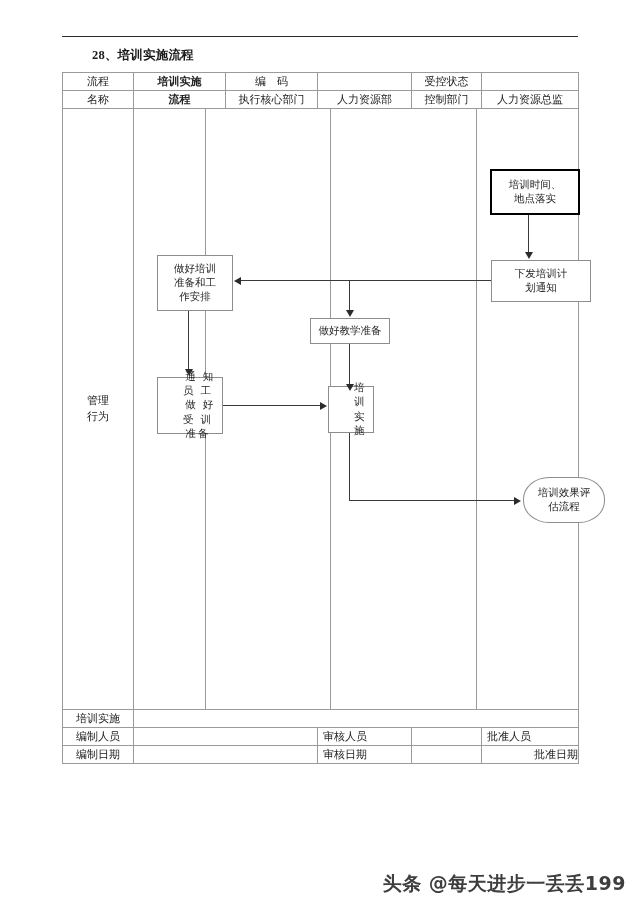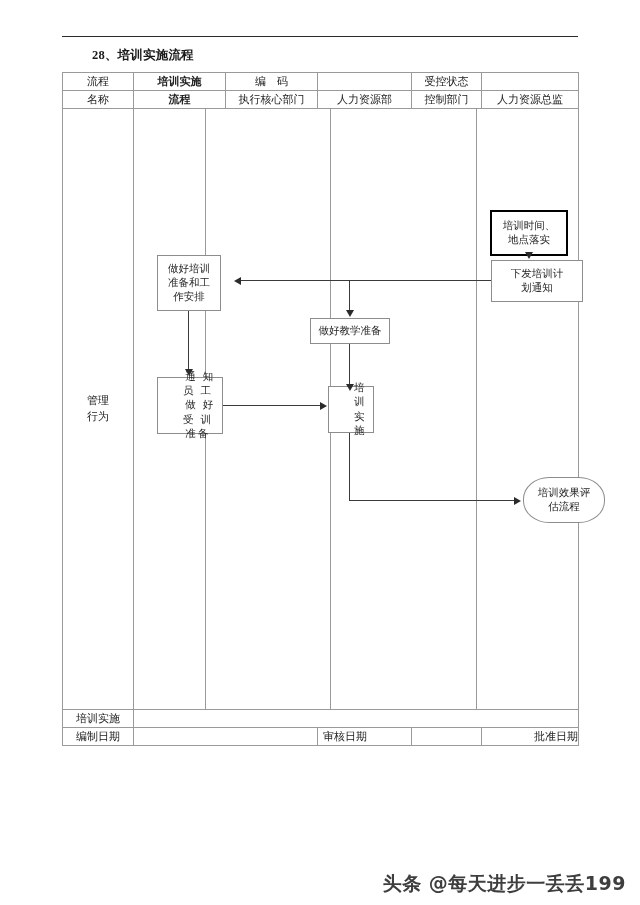--- a/index.html
+++ b/index.html
@@ -208,44 +208,44 @@
           </div>
         </td>
 
         <td class="canvas-cell" colspan="5">
           <div class="flow">
 
             <div class="vline" style="left:71px; top:0; height:600px; background:#9a9a9a; width:1px;"></div>
             <div class="vline" style="left:196px; top:0; height:600px; background:#9a9a9a; width:1px;"></div>
             <div class="vline" style="left:342px; top:0; height:600px; background:#9a9a9a; width:1px;"></div>
 
-            <div class="node start" style="left:356px; top:60px; width:78px; height:46px;margin-top:41px;">
+            <div class="node start" style="left:356px; top:60px; width:90px; height:46px;">
               <div>
                 <span class="txt">培训时间、</span>
                 <span class="txt">地点落实</span>
               </div>
             </div>
 
             <div class="vline" style="left:394px; top:106px; height:39px;"></div>
             <div class="arrow down" style="left:391px; top:143px;"></div>
 
-            <div class="node proc" style="left:357px; top:151px; width:92px; height:42px;">
+            <div class="node proc" style="left:357px; top:151px; width:100px; height:42px;">
               <div>
                 <span class="txt">下发培训计</span>
                 <span class="txt">划通知</span>
               </div>
             </div>
 
             <div class="hline" style="left:105px; top:171px; width:252px;"></div>
             <div class="arrow left" style="left:100px; top:168px;"></div>
 
             <div class="vline" style="left:215px; top:171px; height:32px;"></div>
             <div class="arrow down" style="left:212px; top:201px;"></div>
 
-            <div class="node proc" style="left:23px; top:146px; width:64px; height:56px;">
+            <div class="node proc" style="left:23px; top:146px; width:76px; height:56px;">
               <div>
                 <span class="txt">做好培训</span>
                 <span class="txt">准备和工</span>
                 <span class="txt">作安排</span>
               </div>
             </div>
 
             <div class="node proc" style="left:176px; top:209px; width:80px; height:26px;">
               <div>
                 <span class="txt">做好教学准备</span>
@@ -289,20 +289,27 @@
 
           </div>
         </td>
       </tr>
 
       <tr class="b-row">
         <td class="cell-pad">培训实施</td>
         <td class="cell-pad" colspan="5"></td>
       </tr>
 
+      <tr class="b-row">
+        <td class="cell-pad">编制人员</td>
+        <td class="cell-pad" colspan="2"></td>
+        <td class="cell-pad" style="text-align:left; padding-left:5px;">审核人员</td>
+        <td class="cell-pad"></td>
+        <td class="cell-pad" style="text-align:left; padding-left:5px;">批准人员</td>
+      </tr>
 
       <tr class="b-row">
         <td class="cell-pad">编制日期</td>
         <td class="cell-pad" colspan="2"></td>
         <td class="cell-pad" style="text-align:left; padding-left:5px;">审核日期</td>
         <td class="cell-pad"></td>
         <td class="cell-pad" style="text-align:right; padding-left:5px;">批准日期</td>
       </tr>
 
     </tbody>

